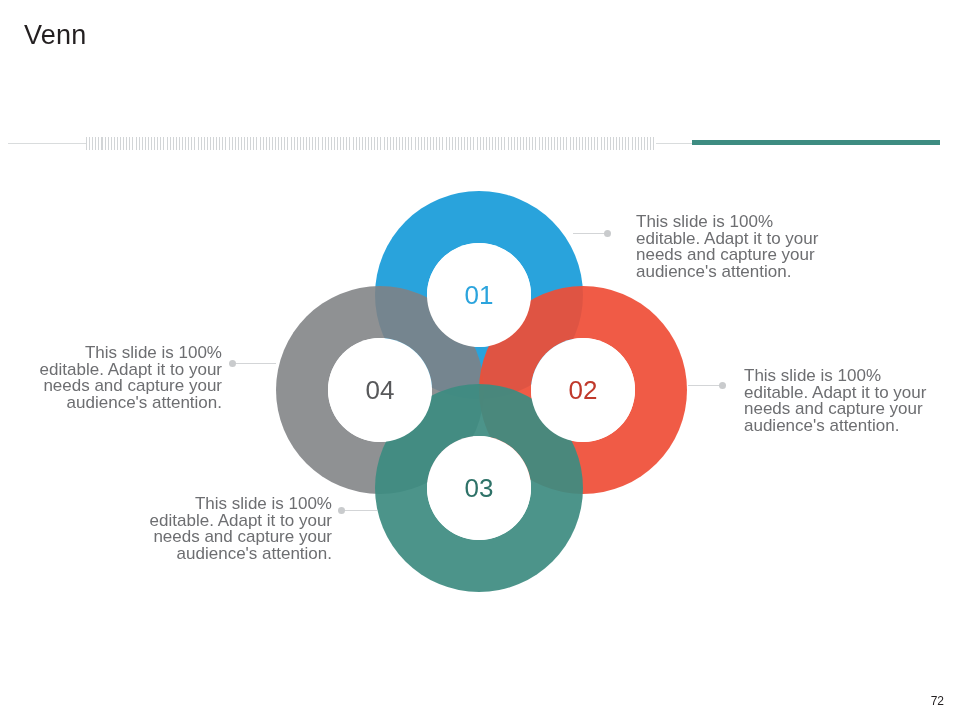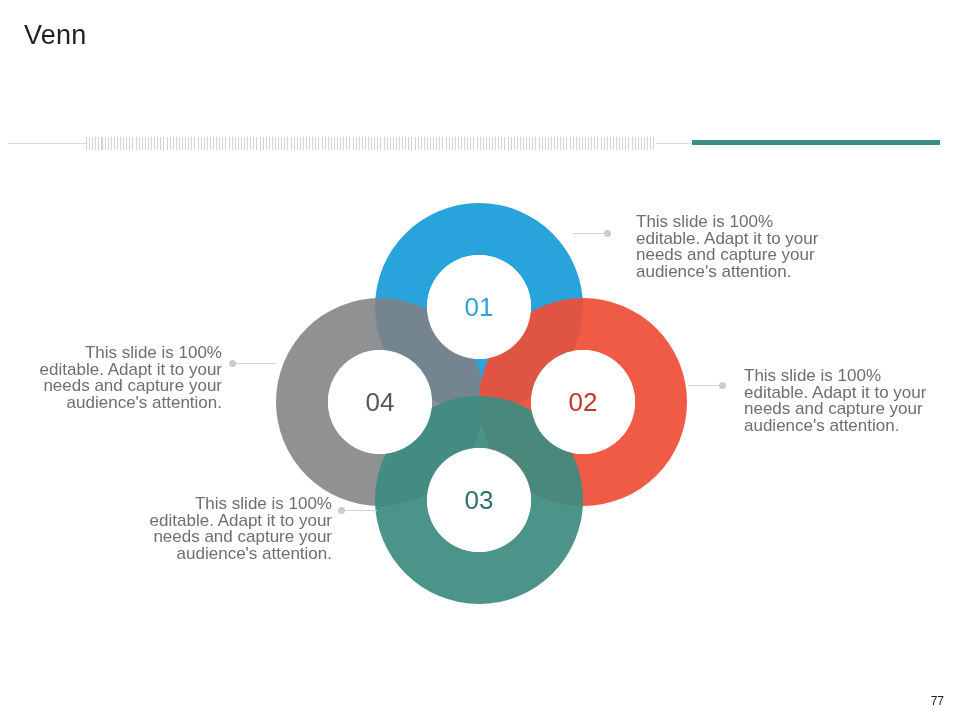--- a/index.html
+++ b/index.html
@@ -76,21 +76,21 @@
     top: 4px;
     width: 248px;
     height: 5px;
     background: #3d8c81;
   }
 
   
   .venn {
     position: absolute;
     left: 0;
-    top: 12px;
+    top: 0;
     width: 960px;
     height: 592px;
     pointer-events: none;
   }
   .venn svg { display: block; }
 
   
   .callout {
     position: absolute;
     font-size: 17px;
@@ -219,15 +219,15 @@
   <div class="connector-dot  conn-4-dot"></div>
 
   <div class="callout callout-1 align-left">This slide is 100% editable.  Adapt it to your needs and capture  your audience's attention.</div>
 
   <div class="callout callout-2 align-left">This slide is 100% editable.  Adapt it to your needs and capture  your audience's attention.</div>
 
   <div class="callout callout-3 align-right">This slide is 100% editable.  Adapt it to your needs and capture  your audience's attention.</div>
 
   <div class="callout callout-4 align-right">This slide is 100% editable.  Adapt it to your needs and capture  your audience's attention.</div>
 
-  <div class="page-number">77</div>
+  <div class="page-number">72</div>
 
 </div>
 
 </body></html>

